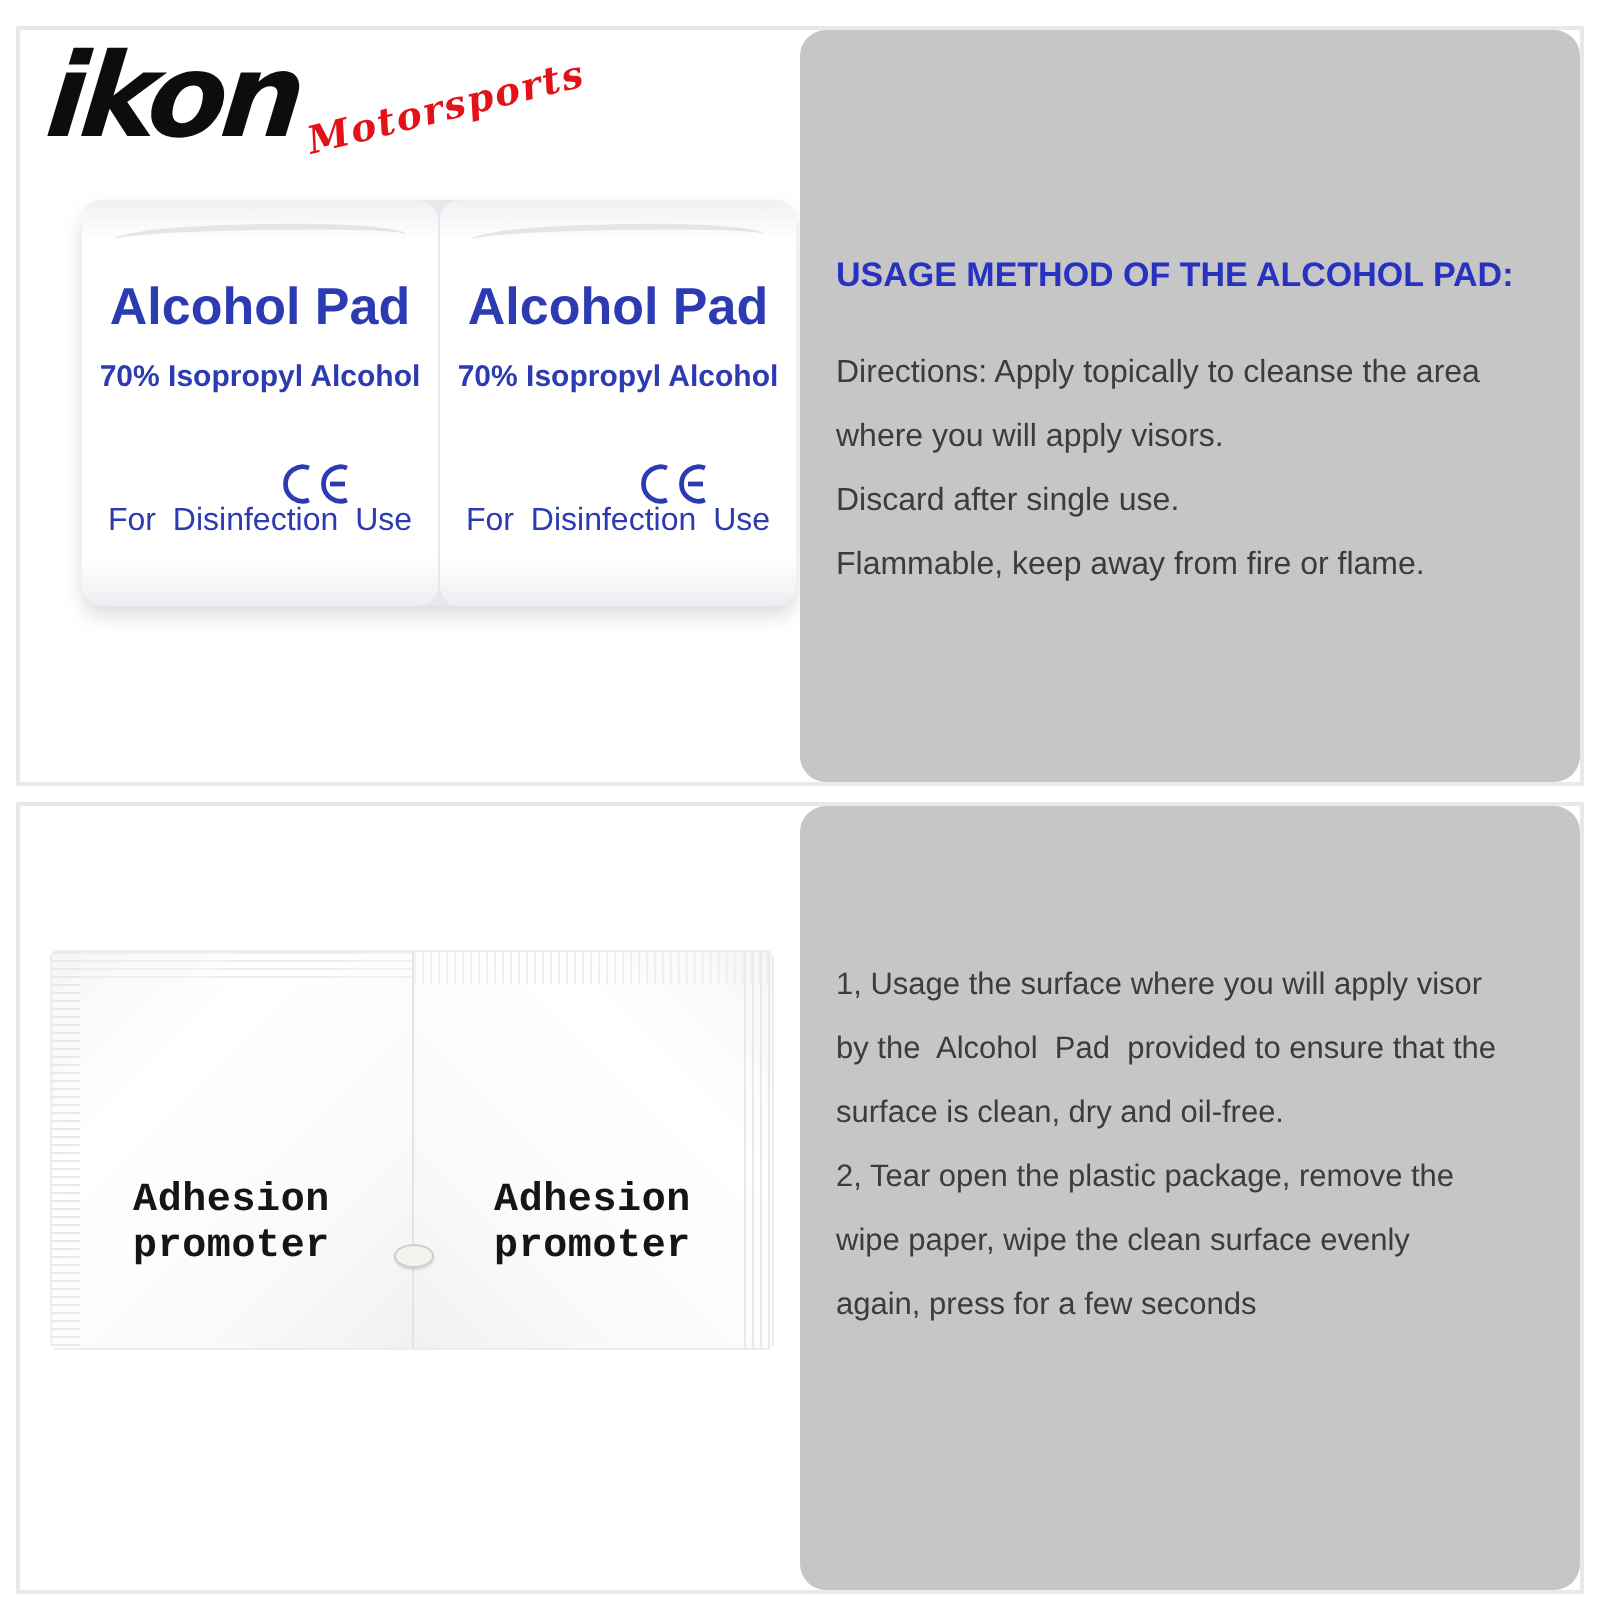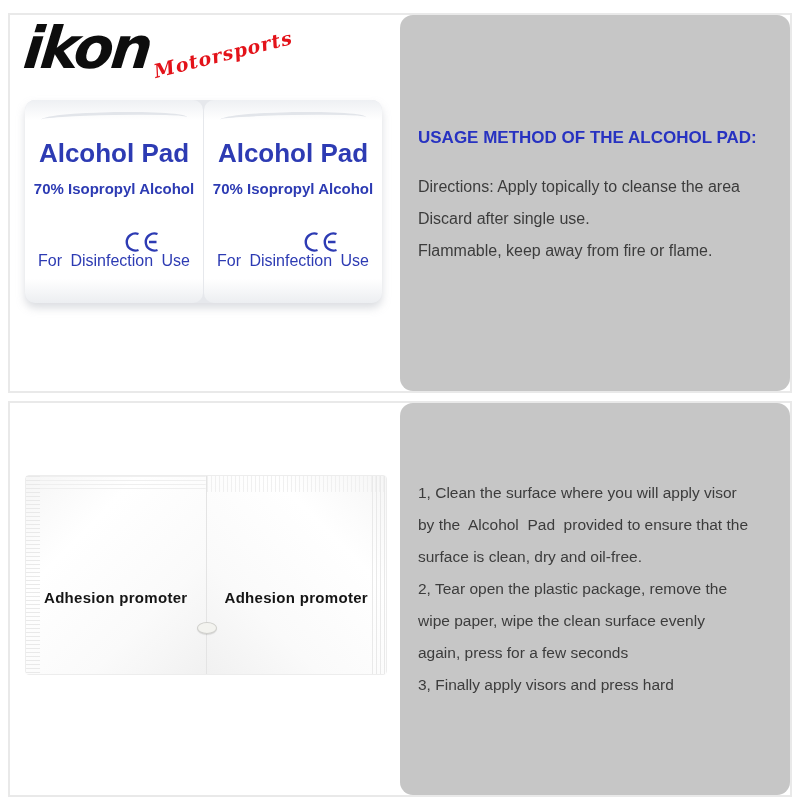--- a/index.html
+++ b/index.html
@@ -25,21 +25,21 @@
     display:inline-block;
   }
   .logo-script{
     position:absolute;left:128px;top:28px;
     font-family:"DejaVu Serif", serif;
     font-style:italic;font-weight:bold;font-size:19px;color:#e31219;
     transform:rotate(-14deg);letter-spacing:1px;white-space:nowrap;
   }
   
   .alc-pads{
-    position:absolute;left:15px;top:85px;width:357px;height:203px;
+    position:absolute;left:31px;top:85px;width:357px;height:203px;
     display:flex;gap:1px;background:#e6e8ec;border-radius:10px;
     box-shadow:0 5px 9px rgba(160,165,175,.38);
   }
   .alc-packet{
     flex:1;background:linear-gradient(180deg,#eef0f3 0%,#ffffff 10%,#ffffff 88%,#eceef1 100%);
     border-radius:10px;position:relative;text-align:center;overflow:hidden;
   }
   .alc-packet::before{
     content:"";position:absolute;left:16px;right:16px;top:12px;height:10px;
     border-top:3px solid #e2e5ea;border-radius:50%;transform:rotate(-1deg);
@@ -83,21 +83,21 @@
     border-right:1px solid #e4e4e4;
   }
   .adh-packet-right{
     background:
       repeating-linear-gradient(90deg,#e9e9e9 0 1px,transparent 1px 4px) right/14px 100% no-repeat,
       repeating-linear-gradient(90deg,#f0f0f0 0 1px,transparent 1px 4px) top/100% 16px no-repeat,
       linear-gradient(225deg,#f6f6f6,#ffffff 30%,#fafafa 70%,#f1f1f1);
   }
   .adh-label{
     position:absolute;left:0;right:0;top:113px;text-align:center;
-    font-family:Liberation Sans, sans-serif;font-weight:bold;font-size:15px;
+    font-family:Liberation Mono, monospace;font-weight:bold;font-size:20px;
     color:#151515;letter-spacing:.3px;
   }
   .seam-tab{
     position:absolute;left:calc(50% - 9px);top:146px;width:18px;height:10px;
     background:#f3f3ef;border:1px solid #cfcfcb;border-radius:50%;
     box-shadow:0 1px 1px rgba(0,0,0,.12);
   }
 </style>
 </head>
 <body>
@@ -133,42 +133,42 @@
         </svg>
       </div>
       <div class="pad-footer">For Disinfection Use</div>
     </div>
   </div>
 
   <div class="gray-pane info-top">
     <div class="info-content">
       <div class="info-heading">USAGE METHOD OF THE ALCOHOL PAD:</div>
       <div class="info-line">Directions: Apply topically to cleanse the area</div>
+      <div class="info-line">where you will apply visors.</div>
       <div class="info-line">Discard after single use.</div>
       <div class="info-line">Flammable, keep away from fire or flame.</div>
     </div>
   </div>
 </div>
 
 <div class="panel panel-bottom">
 
   <div class="adh-pads">
     <div class="adh-packet adh-packet-left">
       <div class="adh-label">Adhesion promoter</div>
     </div>
     <div class="adh-packet adh-packet-right">
       <div class="adh-label">Adhesion promoter</div>
     </div>
     <div class="seam-tab"></div>
   </div>
 
   <div class="gray-pane info-bottom">
     <div class="info-content">
-      <div class="info-line">1, Clean the surface where you will apply visor</div>
+      <div class="info-line">1, Usage the surface where you will apply visor</div>
       <div class="info-line">by the  Alcohol  Pad  provided to ensure that the</div>
       <div class="info-line">surface is clean, dry and oil-free.</div>
       <div class="info-line">2, Tear open the plastic package, remove the</div>
       <div class="info-line">wipe paper, wipe the clean surface evenly</div>
       <div class="info-line">again, press for a few seconds</div>
-      <div class="info-line">3, Finally apply visors and press hard</div>
     </div>
   </div>
 </div>
 
 </body></html>

